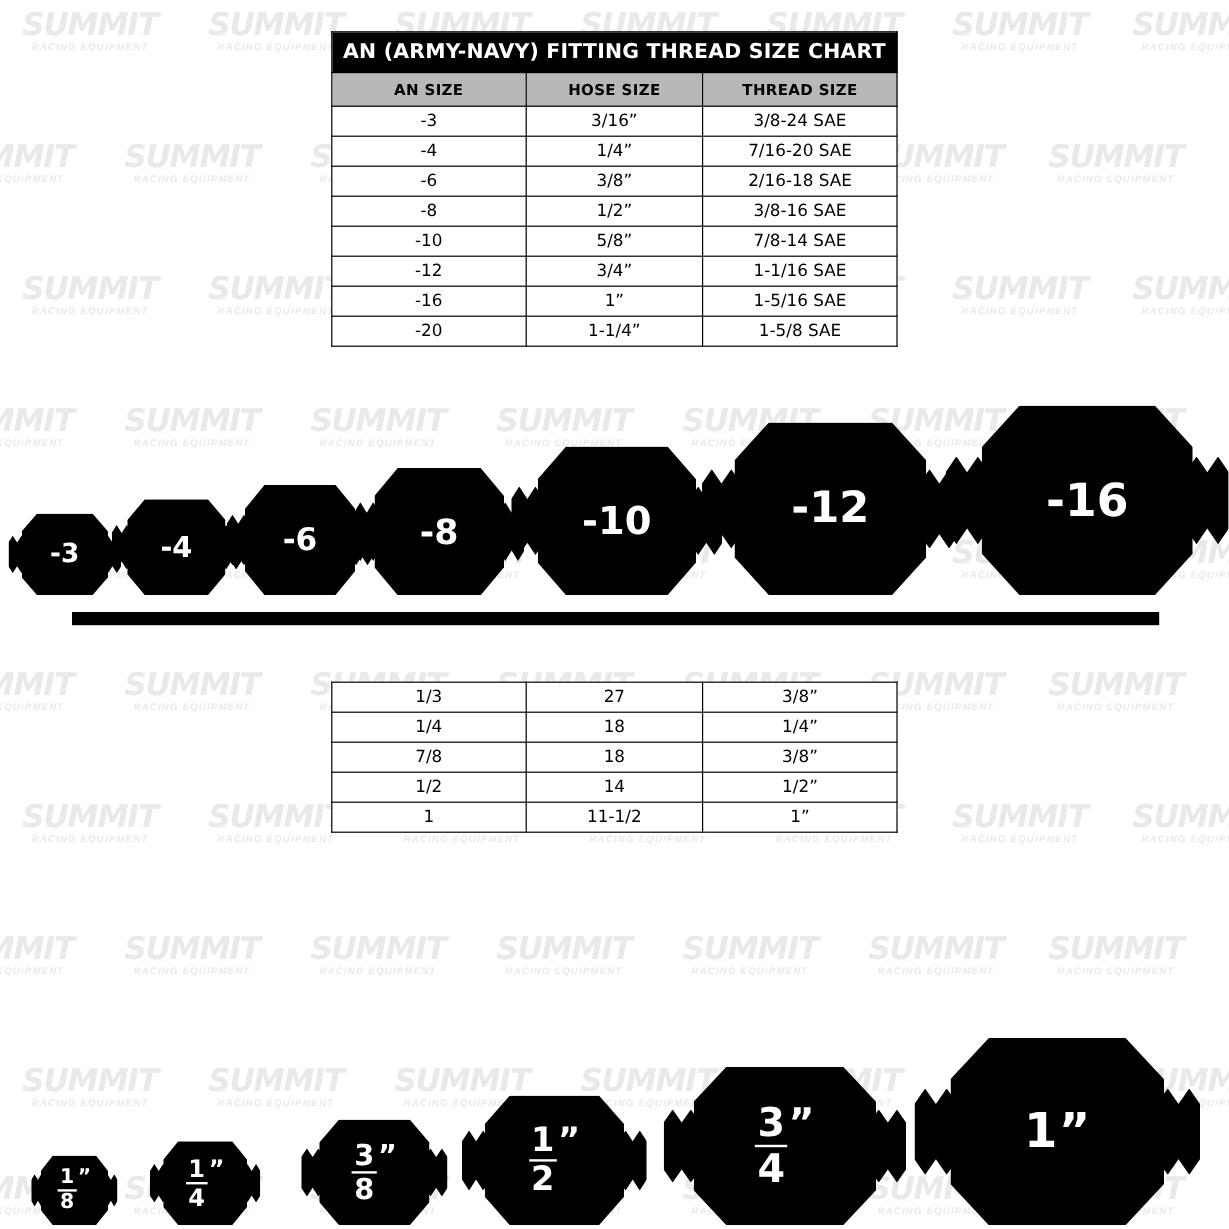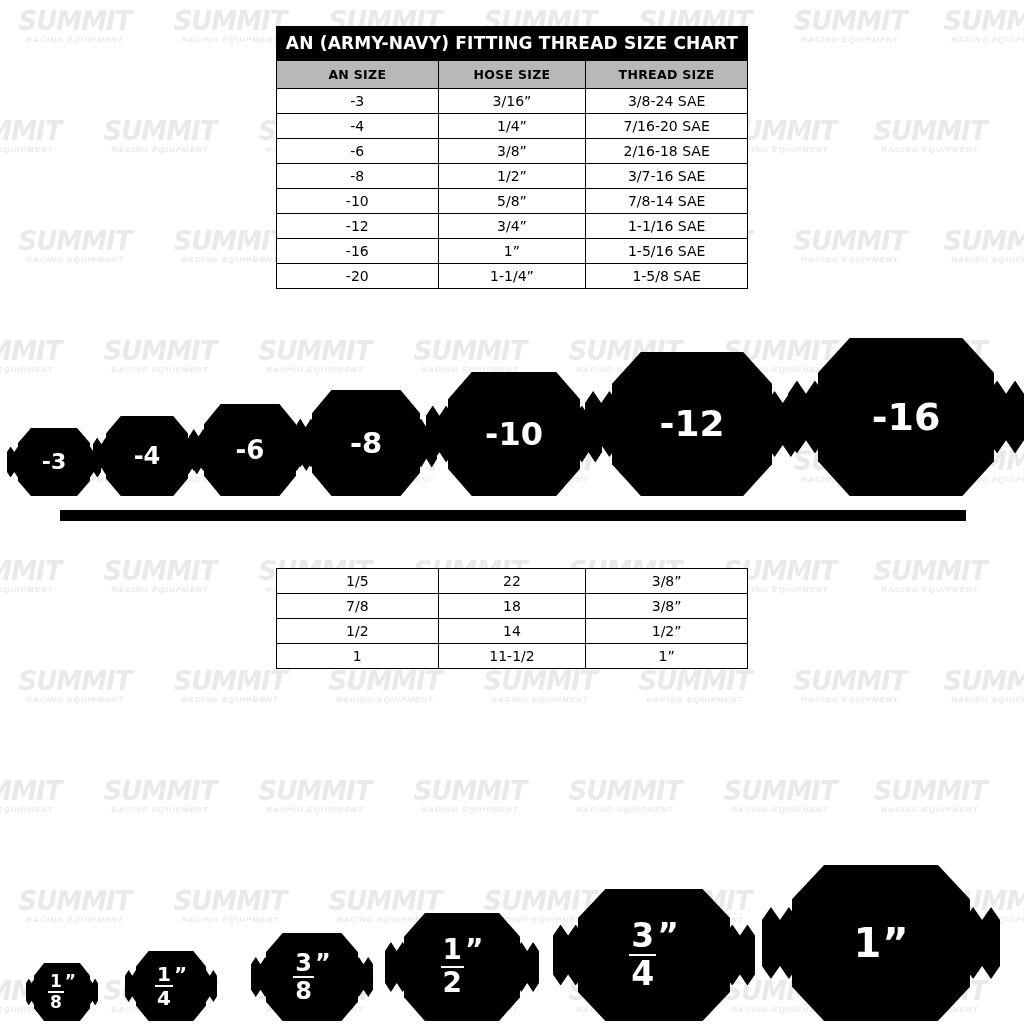--- a/index.html
+++ b/index.html
@@ -510,21 +510,21 @@
         <td class="cell">7/16-20 SAE</td>
       </tr>
       <tr>
         <td class="cell">-6</td>
         <td class="cell">3/8”</td>
         <td class="cell">2/16-18 SAE</td>
       </tr>
       <tr>
         <td class="cell">-8</td>
         <td class="cell">1/2”</td>
-        <td class="cell">3/7-16 SAE</td>
+        <td class="cell">3/8-16 SAE</td>
       </tr>
       <tr>
         <td class="cell">-10</td>
         <td class="cell">5/8”</td>
         <td class="cell">7/8-14 SAE</td>
       </tr>
       <tr>
         <td class="cell">-12</td>
         <td class="cell">3/4”</td>
         <td class="cell">1-1/16 SAE</td>
@@ -599,23 +599,28 @@
   <table class="chart-table" id="npt-table">
     <colgroup>
         <col class="c1">
         <col class="c2">
         <col class="c3">
       </colgroup>
     <thead>
     </thead>
     <tbody>
       <tr>
-        <td class="cell">1/5</td>
-        <td class="cell">22</td>
+        <td class="cell">1/3</td>
+        <td class="cell">27</td>
         <td class="cell">3/8”</td>
+      </tr>
+      <tr>
+        <td class="cell">1/4</td>
+        <td class="cell">18</td>
+        <td class="cell">1/4”</td>
       </tr>
       <tr>
         <td class="cell">7/8</td>
         <td class="cell">18</td>
         <td class="cell">3/8”</td>
       </tr>
       <tr>
         <td class="cell">1/2</td>
         <td class="cell">14</td>
         <td class="cell">1/2”</td>

